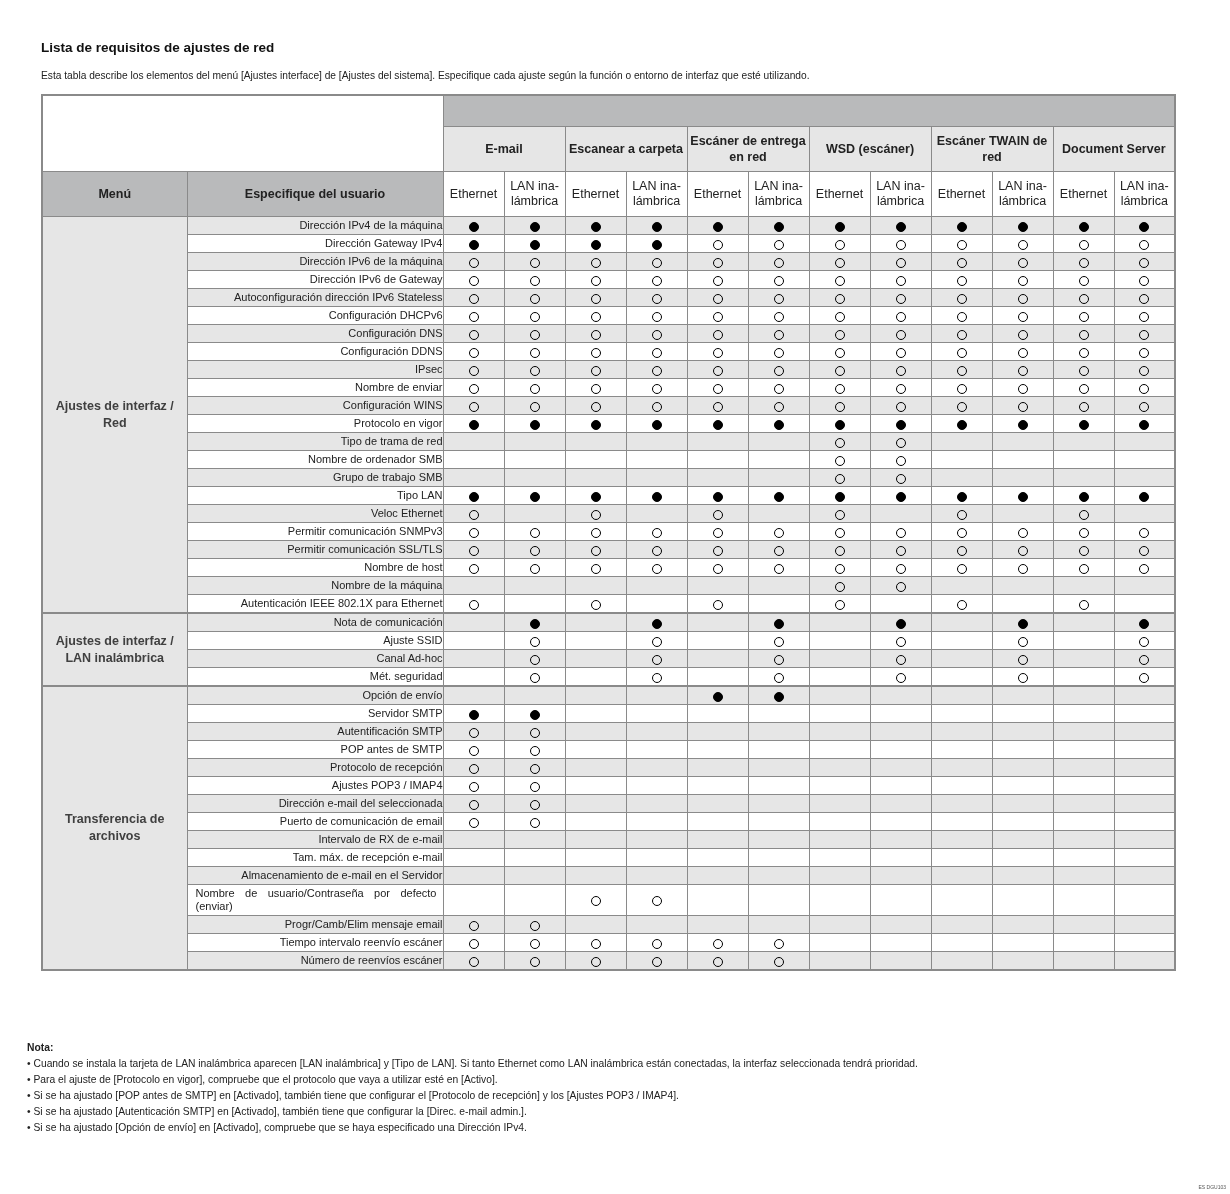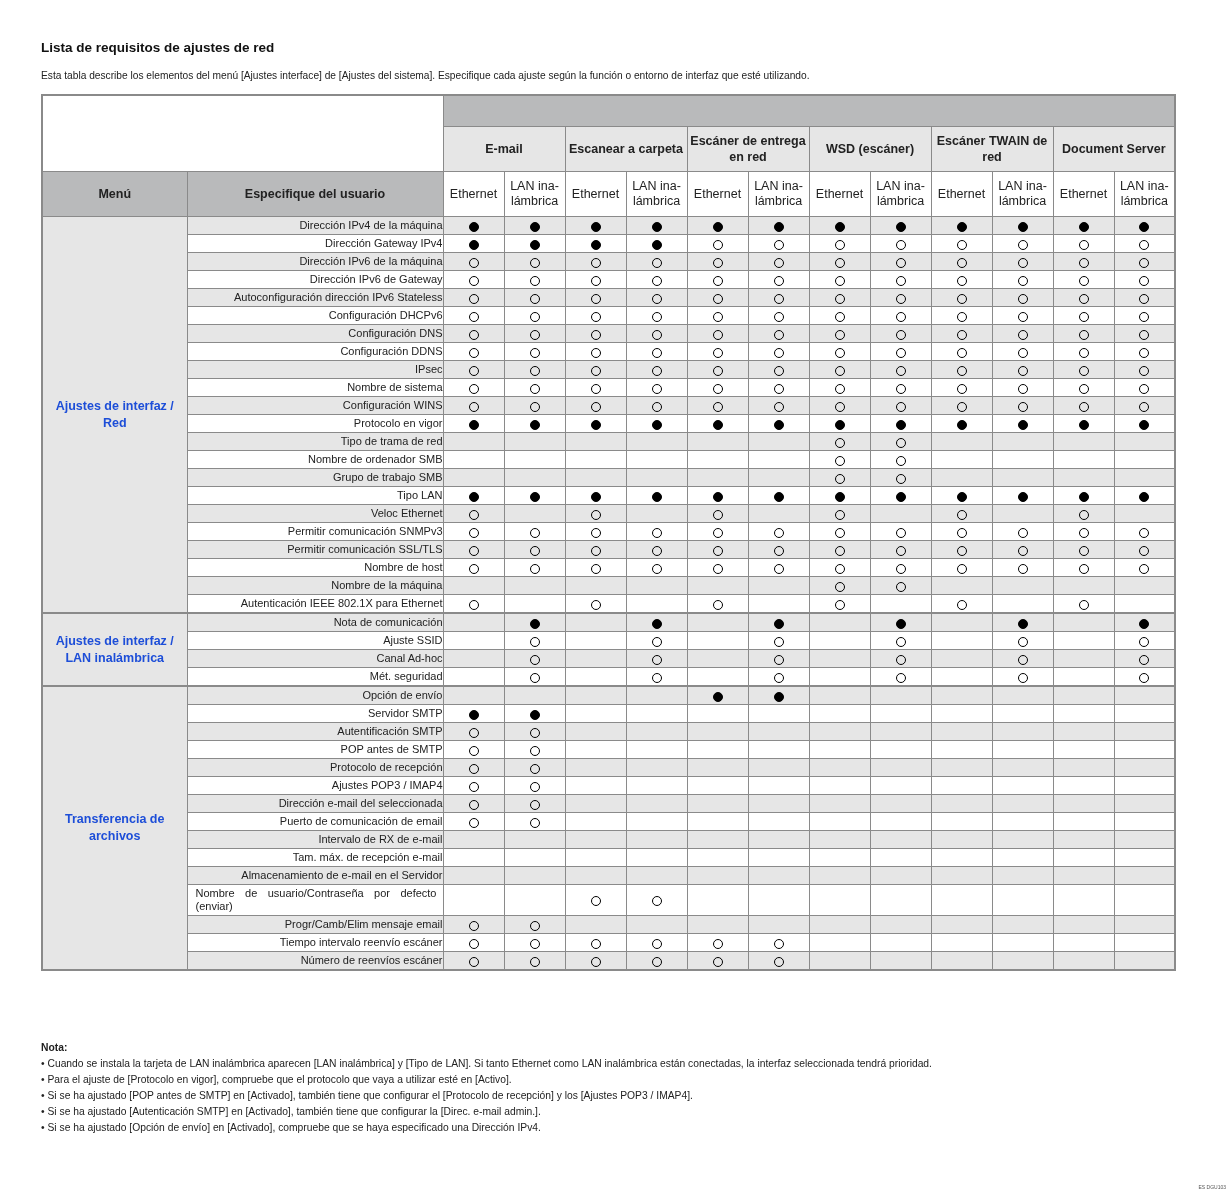--- a/index.html
+++ b/index.html
@@ -16,31 +16,31 @@
 
   table.req { position: absolute; left: 41px; top: 94px; border-collapse: collapse; table-layout: fixed; font-size: 11px; }
   table.req td, table.req th { border: 1px solid #8a8a8a; padding: 0; }
   .c-menu { width: 145px; }
   .c-tool { width: 256px; }
   .c-val { width: 61px; }
   th.topband { background: #b9babb; height: 30px; border: 2px solid #8a8a8a; }
   th.grp { background: #e6e6e6; height: 44px; font-weight: bold; font-size: 12.5px; color: #222; line-height: 16px; }
   th.hdr { background: #b9babb; height: 44px; font-weight: bold; font-size: 12.5px; color: #222; margin-left: 8px; }
   th.sub { background: #fff; font-weight: normal; font-size: 12.5px; color: #222; line-height: 15px; }
-  td.menu { background: #e6e6e6; text-align: center; font-weight: bold; font-size: 12.5px; color: #1d4ed8; line-height: 17px; vertical-align: middle; }
+  td.menu { background: #e6e6e6; text-align: center; font-weight: bold; font-size: 12.5px; color: #404040; line-height: 17px; vertical-align: middle; }
   td.tool { padding-left: 8px !important; font-size: 11px; color: #222; height: 17px; line-height: 13px; text-align: right; }
   td.val { text-align: center; height: 17px; }
   tr.g td.tool, tr.g td.val { background: #e6e6e6; }
   tr.w td.tool, tr.w td.val { background: #fff; }
   tr.tall td.tool { height: 30px; text-align: justify; padding-right: 6px !important; }
   .sec-end td { border-bottom: 2px solid #8a8a8a !important; }
   table.req { border: 2px solid #8a8a8a; }
   td.val .mk { vertical-align: middle; }
 
-  .notes { position: absolute; left: 41px; top: 1040px; font-size: 10.3px; color: #222; line-height: 16px; }
+  .notes { position: absolute; left: 27px; top: 1040px; font-size: 10.3px; color: #222; line-height: 16px; }
   .notes .nt { font-weight: bold; }
   .code { position: absolute; right: 4px; bottom: 4px; font-size: 5px; color: #555; }
 </style>
 </head>
 <body>
 
 <div class="title">Lista de requisitos de ajustes de red</div>
 <div class="desc">Esta tabla describe los elementos del menú [Ajustes interface] de [Ajustes del sistema]. Especifique cada ajuste según la función o entorno de interfaz que esté utilizando.</div>
 
 <div class="legend l1">
@@ -236,21 +236,21 @@
         <td class="val"><span class="mk O"></span></td>
         <td class="val"><span class="mk O"></span></td>
         <td class="val"><span class="mk O"></span></td>
         <td class="val"><span class="mk O"></span></td>
         <td class="val"><span class="mk O"></span></td>
         <td class="val"><span class="mk O"></span></td>
         <td class="val"><span class="mk O"></span></td>
         <td class="val"><span class="mk O"></span></td>
       </tr>
       <tr class="w">
-        <td class="tool">Nombre de sistema</td>
+        <td class="tool">Nombre de enviar</td>
         <td class="val"><span class="mk O"></span></td>
         <td class="val"><span class="mk O"></span></td>
         <td class="val"><span class="mk O"></span></td>
         <td class="val"><span class="mk O"></span></td>
         <td class="val"><span class="mk O"></span></td>
         <td class="val"><span class="mk O"></span></td>
         <td class="val"><span class="mk O"></span></td>
         <td class="val"><span class="mk O"></span></td>
         <td class="val"><span class="mk O"></span></td>
         <td class="val"><span class="mk O"></span></td>

